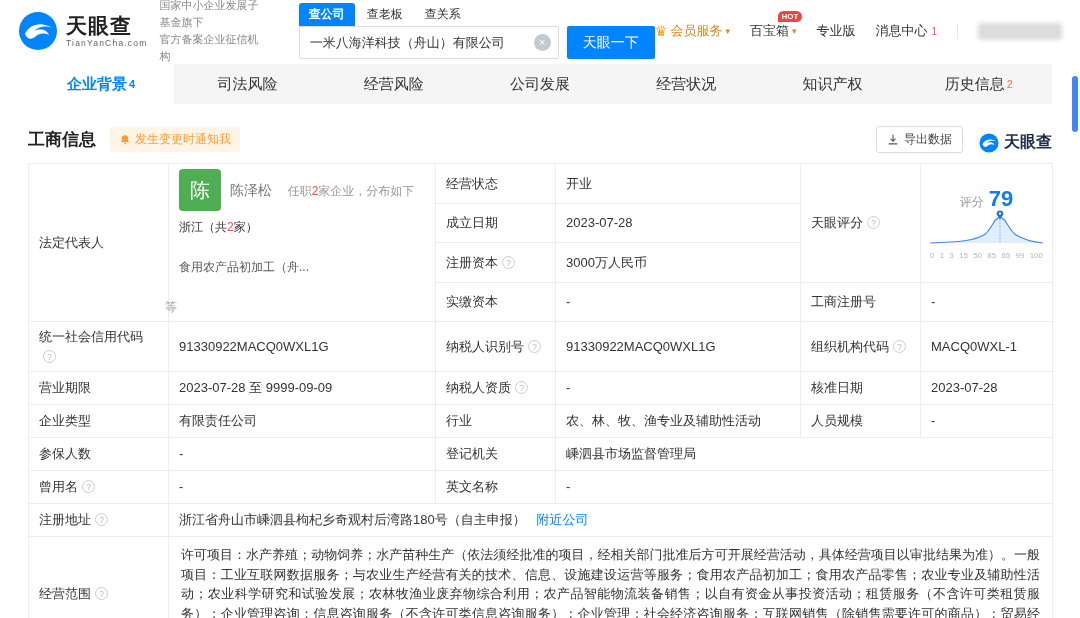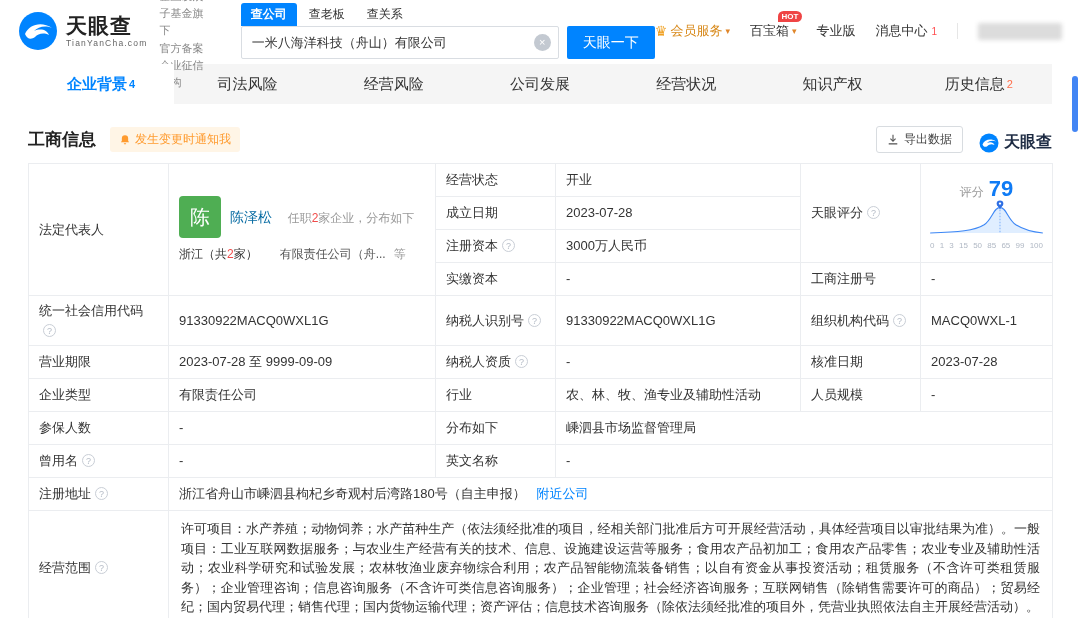--- a/index.html
+++ b/index.html
@@ -13,21 +13,21 @@
   .logo-txt { line-height:1; }
   .logo-name { font-size:21px; font-weight:bold; color:#222; letter-spacing:1px; }
   .logo-domain { font-size:8.5px; color:#666; letter-spacing:1.2px; margin-top:3px; }
   .slogan { margin-left:12px; font-size:11px; color:#888; line-height:1.55; }
 
   .search-area { margin-left:34px; }
   .search-tabs { display:flex; gap:2px; }
   .stab { font-size:12px; padding:3px 10px; color:#333; cursor:pointer; border-radius:3px 3px 0 0; }
   .stab.active { background:#0084ff; color:#fff; font-weight:bold; }
   .search-row { display:flex; align-items:center; }
-  .search-box { position:relative; width:318px; }
+  .search-box { position:relative; width:260px; }
   .search-box input { width:100%; height:33px; border:1px solid #d9dde2; border-radius:2px;
     padding:0 30px 0 10px; font-size:13px; color:#333; outline:none;
     font-family:"Liberation Sans","DejaVu Sans",sans-serif; }
   .clear-btn { position:absolute; right:8px; top:8px; width:17px; height:17px; border-radius:50%;
     background:#c3c9d1; color:#fff; font-size:11px; line-height:17px; text-align:center; cursor:pointer; }
   .search-btn { height:33px; width:88px; margin-left:8px; background:#0084ff; color:#fff;
     border:none; border-radius:2px; font-size:14px; cursor:pointer;
     font-family:"Liberation Sans","DejaVu Sans",sans-serif; }
 
   .hdr-right { margin-left:auto; display:flex; align-items:center; gap:20px; font-size:13px; color:#333; }
@@ -68,23 +68,23 @@
   td.lbl { color:#4a4a4a; }
   .help { display:inline-block; width:13px; height:13px; border:1px solid #c9ced6; border-radius:50%;
     color:#b4bbc6; font-size:9px; line-height:12px; text-align:center; margin-left:4px;
     vertical-align:1px; cursor:pointer; }
   .link { color:#0084ff; cursor:pointer; }
   .red { color:#f04b49; }
 
   .rep-top { display:flex; align-items:center; gap:9px; }
   .avatar { width:42px; height:42px; background:#4fae53; border-radius:4px; color:#fff; font-size:20px;
     display:flex; align-items:center; justify-content:center; cursor:pointer; flex:none; }
-  .rep-name { color:#0369a1; font-size:14px; cursor:pointer; }
+  .rep-name { color:#737373; font-size:14px; cursor:pointer; }
   .rep-note { font-size:12px; color:#999; margin-left:12px; }
-  .rep-bottom { margin-top:7px; font-size:12px; color:#333; display:flex; gap:22px; }
+  .rep-bottom { margin-top:7px; font-size:12px; color:#333; display:flex; gap:22px;flex-direction:column; }
   .rep-company { color:#555; cursor:pointer; }
   .rep-etc { color:#999; margin-left:-14px; }
 
   
   .score-cell { padding:2px 6px !important; }
   .score-head { text-align:center; line-height:1; margin-top:2px; }
   .score-cap { font-size:12px; color:#999; margin-right:5px;text-align:right; }
   .score-val { font-size:22px; font-weight:bold; color:#0f7bf5; }
   .score-axis { display:flex; justify-content:space-between; font-size:8px; color:#b0b8c4;
     padding:0 3px; line-height:1; margin-top:1px; }
@@ -222,21 +222,21 @@
           <div class="avatar">
                 <span>陈</span>
               </div>
           <div>
             <a class="rep-name">陈泽松</a>
             <span class="rep-note"><span>任职</span><span class="red">2</span><span>家企业，分布如下</span></span>
           </div>
         </div>
         <div class="rep-bottom">
           <span><span>浙江（共</span><span class="red">2</span><span>家）</span></span>
-          <span class="rep-company">有限责任公司（舟...</span>
+          <span class="rep-company">食用农产品初加工（舟...</span>
           <span class="rep-etc">等</span>
         </div>
       </td>
       <td class="lbl"><span>经营状态</span></td>
       <td><span>开业</span></td>
       <td class="lbl" rowspan="3"><span>天眼评分</span><span class="help">?</span></td>
       <td class="score-cell" rowspan="3">
         <div class="score-head">
           <span class="score-cap">评分</span><span class="score-val">79</span>
         </div>
@@ -295,21 +295,21 @@
       <td class="lbl"><span>企业类型</span></td>
       <td><span>有限责任公司</span></td>
       <td class="lbl"><span>行业</span></td>
       <td><span>农、林、牧、渔专业及辅助性活动</span></td>
       <td class="lbl"><span>人员规模</span></td>
       <td><span>-</span></td>
     </tr>
     <tr>
       <td class="lbl"><span>参保人数</span></td>
       <td><span>-</span></td>
-      <td class="lbl"><span>分布如下</span></td>
+      <td class="lbl"><span>登记机关</span></td>
       <td colspan="3"><span>嵊泗县市场监督管理局</span></td>
     </tr>
     <tr>
       <td class="lbl"><span>曾用名</span><span class="help">?</span></td>
       <td><span>-</span></td>
       <td class="lbl"><span>英文名称</span></td>
       <td colspan="3"><span>-</span></td>
     </tr>
     <tr>
       <td class="lbl"><span>注册地址</span><span class="help">?</span></td>

